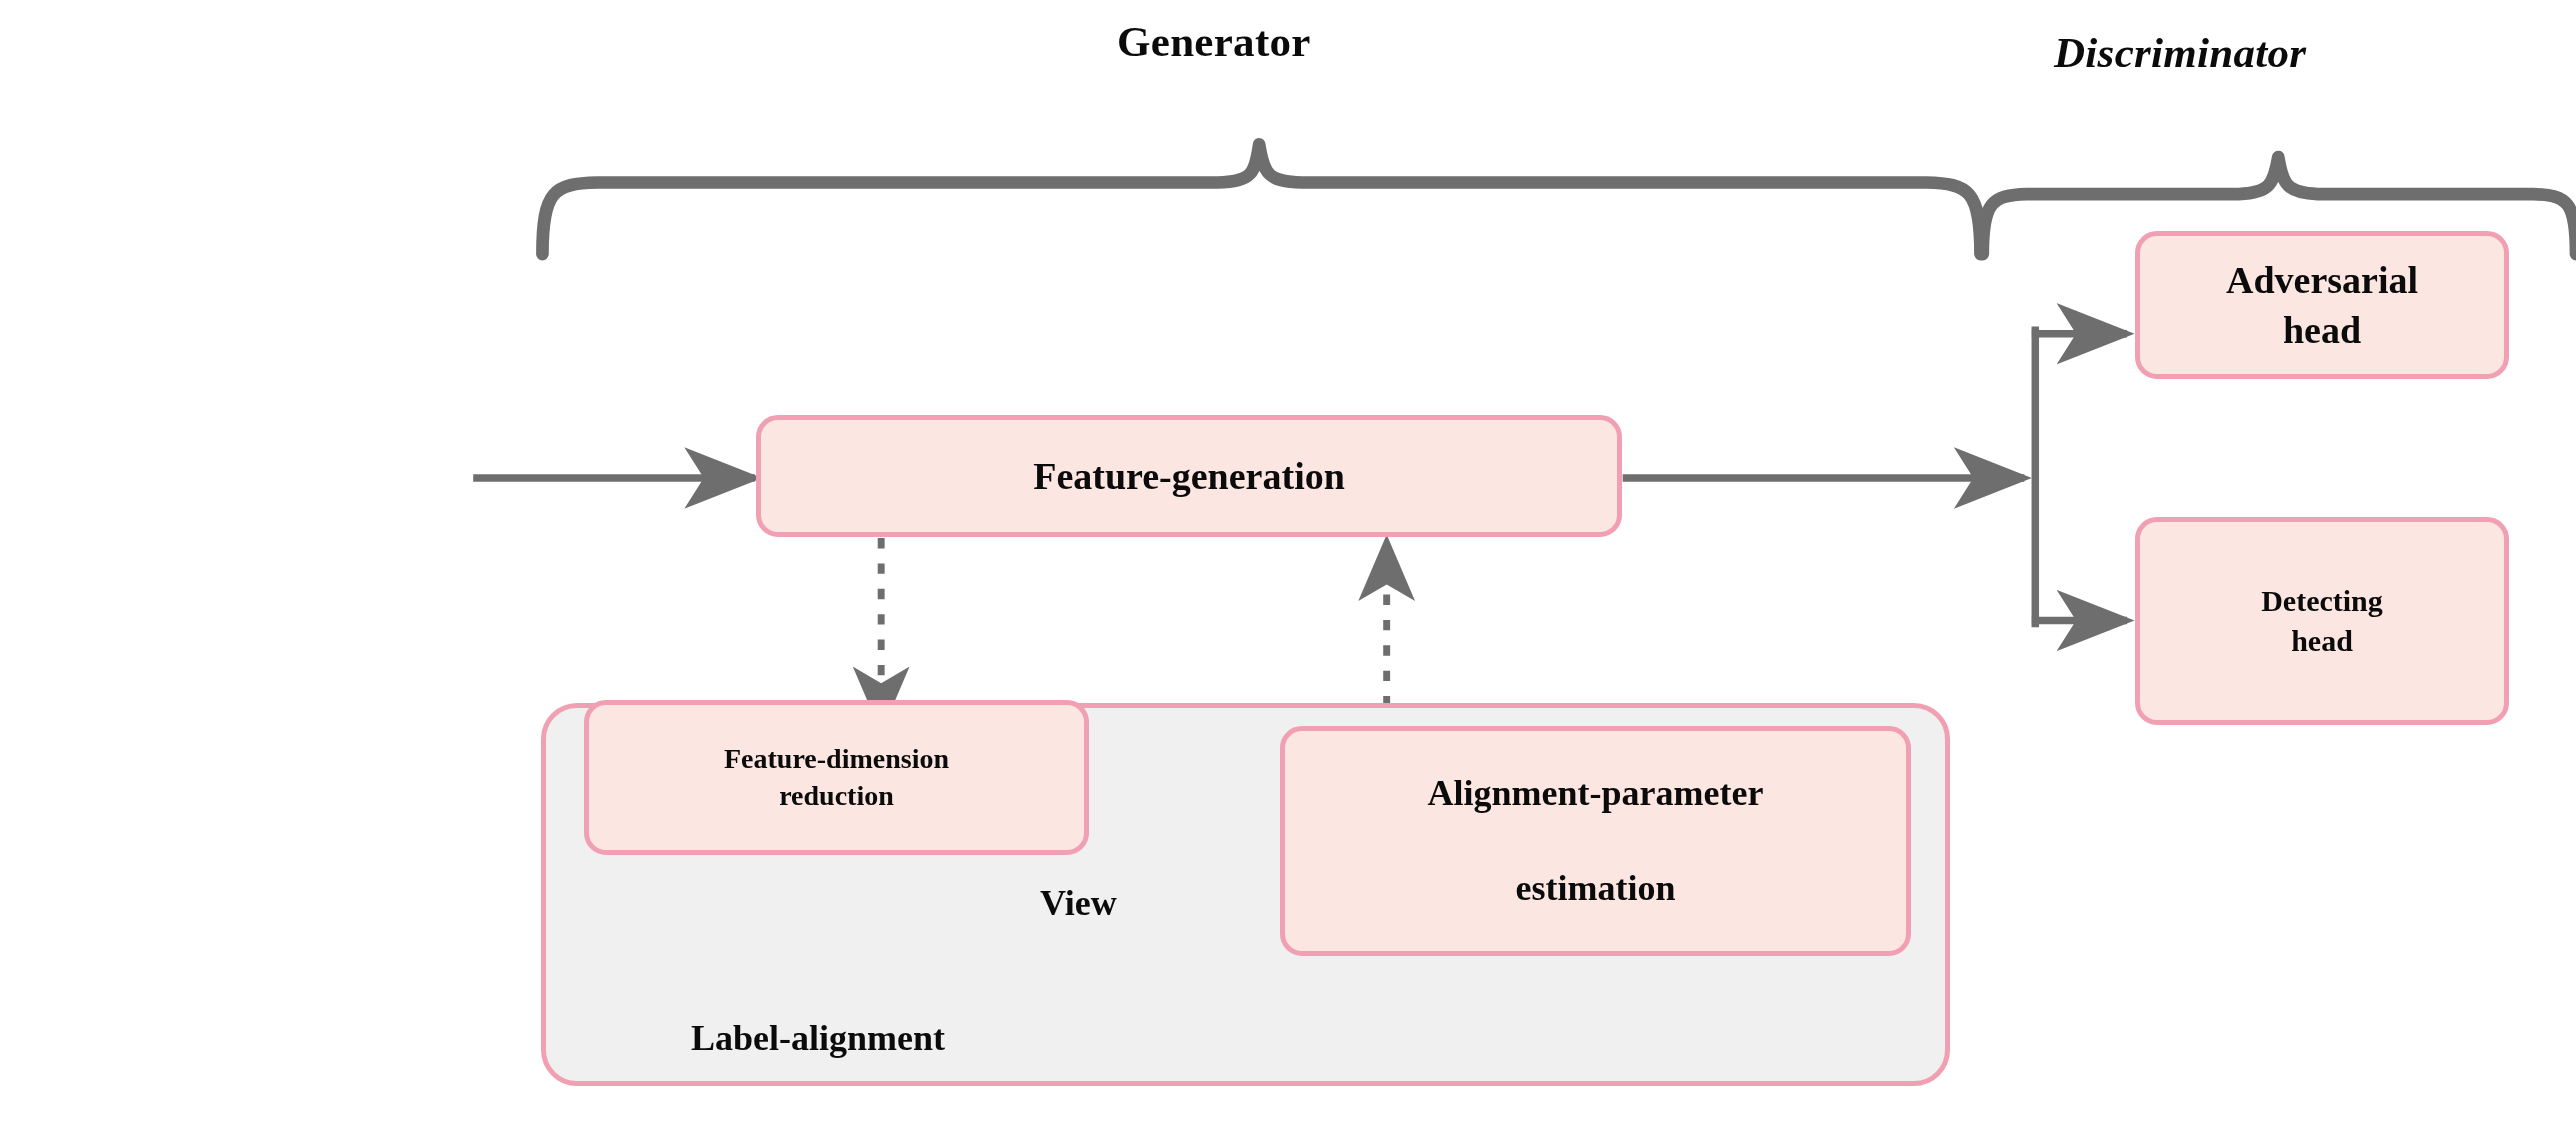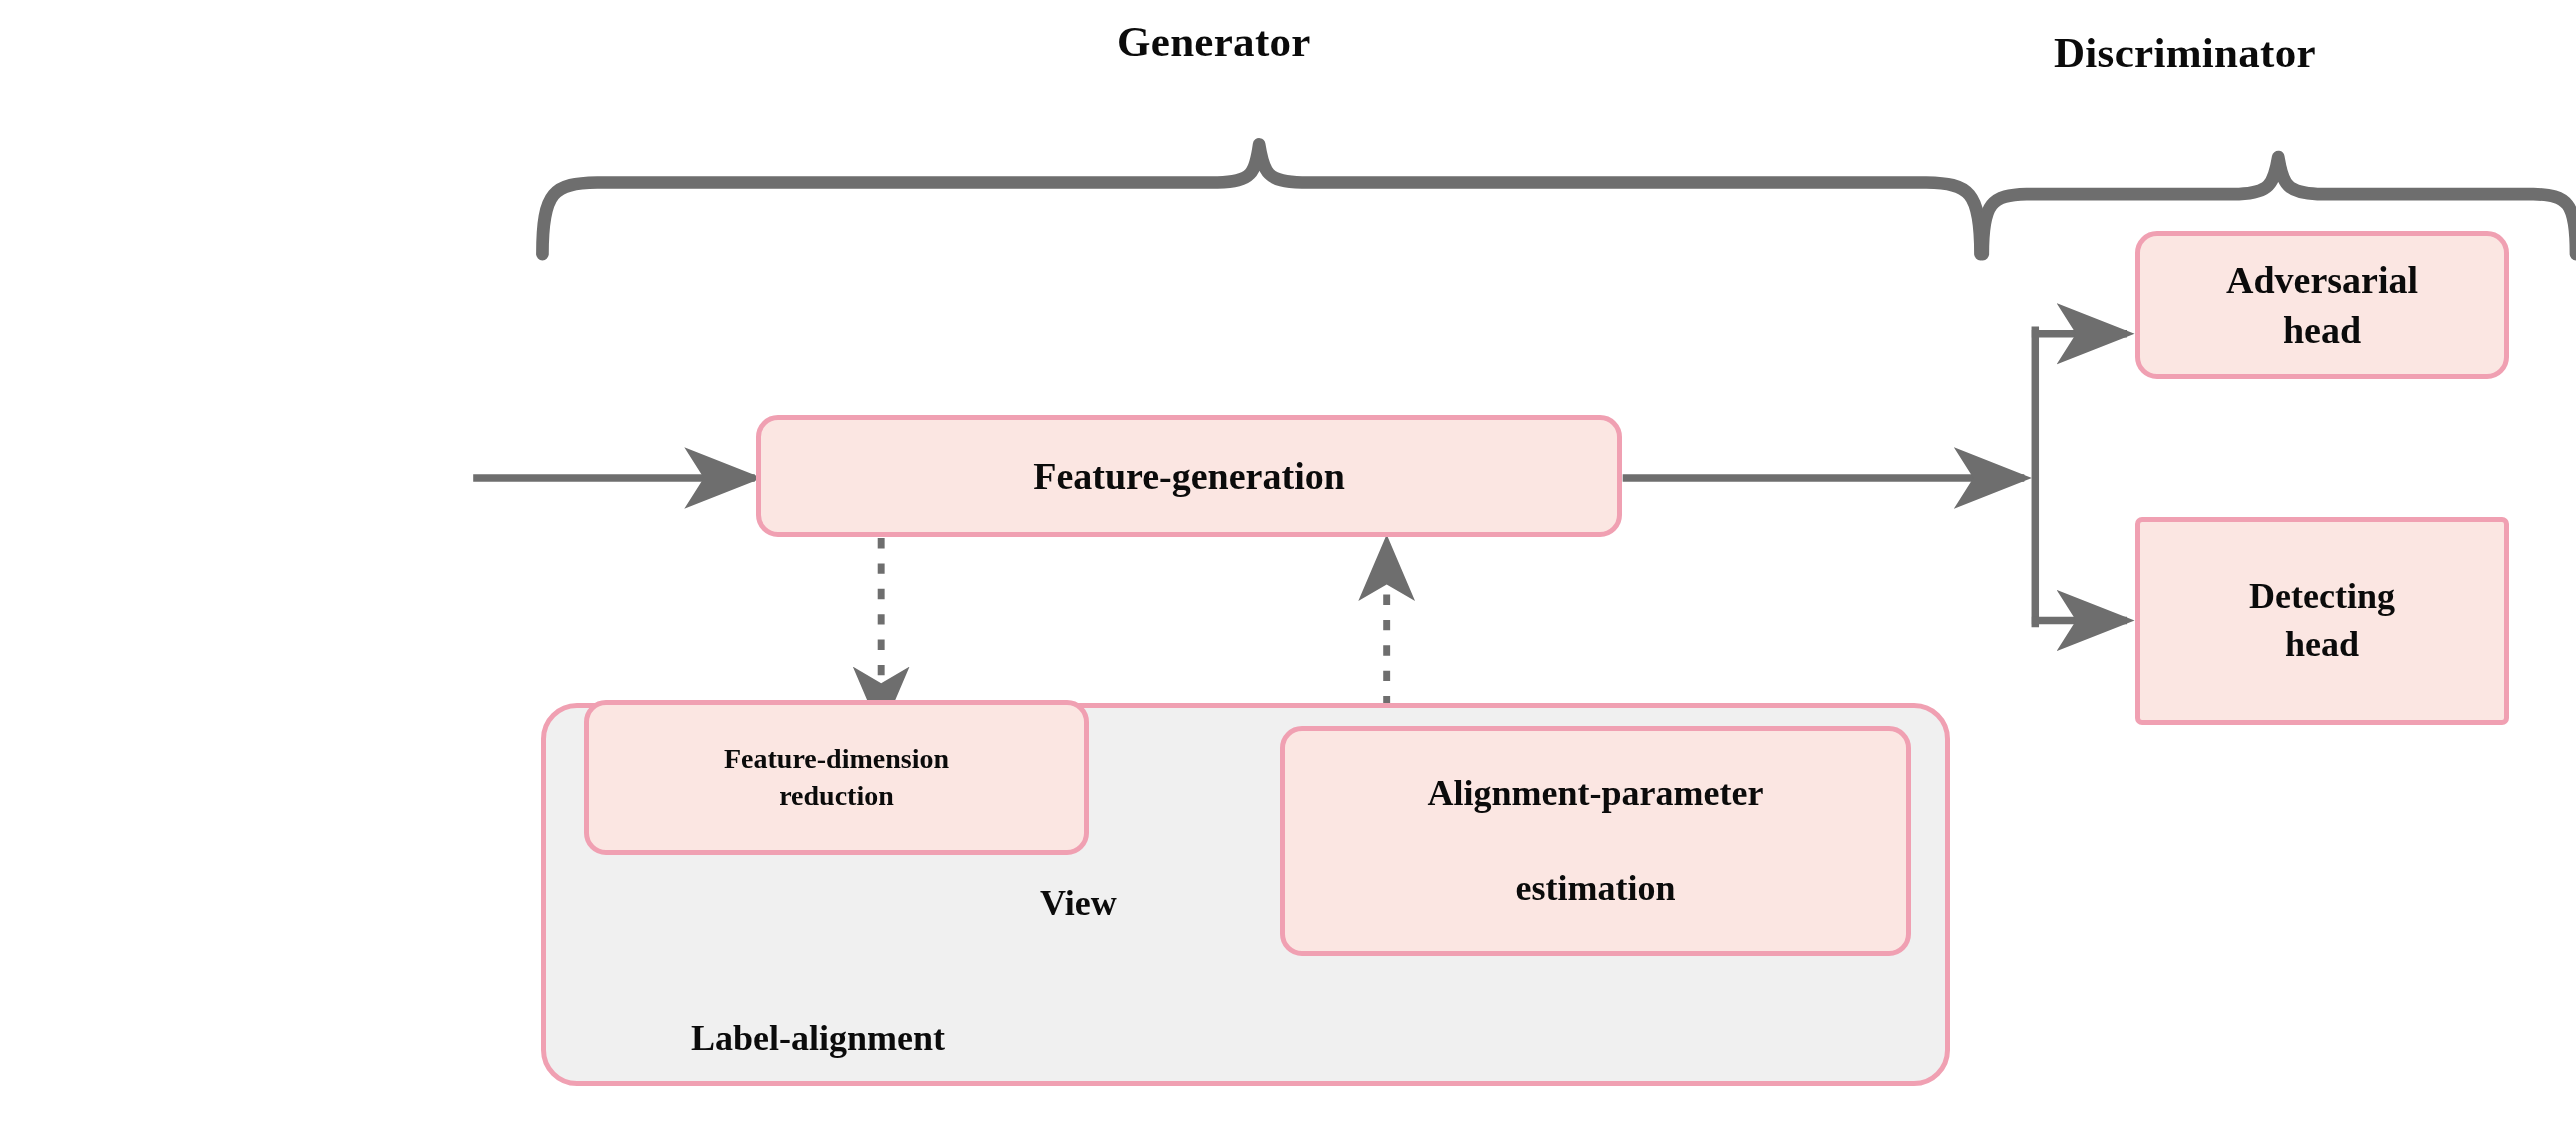--- a/index.html
+++ b/index.html
@@ -115,33 +115,33 @@
 
     <line x1="2025" y1="1390" x2="2210" y2="1390" stroke="#6e6e6e" stroke-width="13" marker-end="url(#arrowSolid)"></line>
 
     <line x1="2010" y1="1572" x2="2210" y2="1572" stroke="#6e6e6e" stroke-width="13" marker-end="url(#arrowSolid)"></line>
 
     <line x1="2403" y1="1268" x2="2403" y2="938" stroke="#6e6e6e" stroke-width="12" stroke-dasharray="18 26" marker-end="url(#arrowDot)"></line>
   </svg>
 
   <div class="label group-title" style="left:1117px; top:17.3px;">Generator</div>
 
-  <div class="label group-title" style="left:2054px; top:28px;">Discriminator</div>
+  <div class="label group-title" style="left:2054px; top:28px;font-style:italic;">Discriminator</div>
 
 
   <div class="group-panel" style="left:541px; top:703px; width:1409px; height:383px;"></div>
 
   <div class="label" style="left:691px; top:1017px; font-size:36px;">Label-alignment</div>
 
   <div class="box" style="left:756px; top:415px; width:866px; height:122px; font-size:38px;">Feature-generation</div>
 
   <div class="box" style="left:2135px; top:231px; width:374px; height:148px; font-size:38px;">Adversarial
 head</div>
 
-  <div class="box" style="left:2135px; top:517px; width:374px; height:208px; font-size:36px;border-radius:7px;">Detecting
+  <div class="box" style="left:2135px; top:517px; width:374px; height:208px; font-size:30px;">Detecting
 head</div>
 
   <div class="box" style="left:584px; top:700px; width:505px; height:155px; font-size:28px;">Feature-dimension
 reduction</div>
 
   <div class="box" style="left:1280px; top:726px; width:631px; height:230px; font-size:36px;">Alignment-parameter
 
 estimation</div>
 
   <div class="label" style="left:1040px; top:882px; font-size:36px;">View</div>

